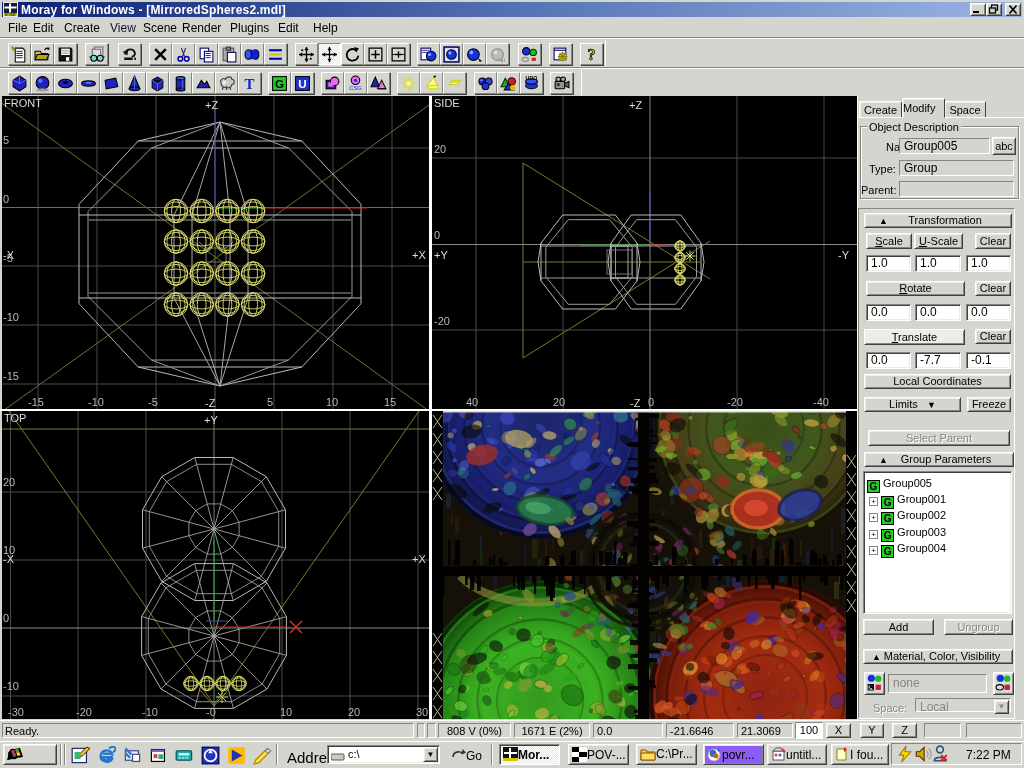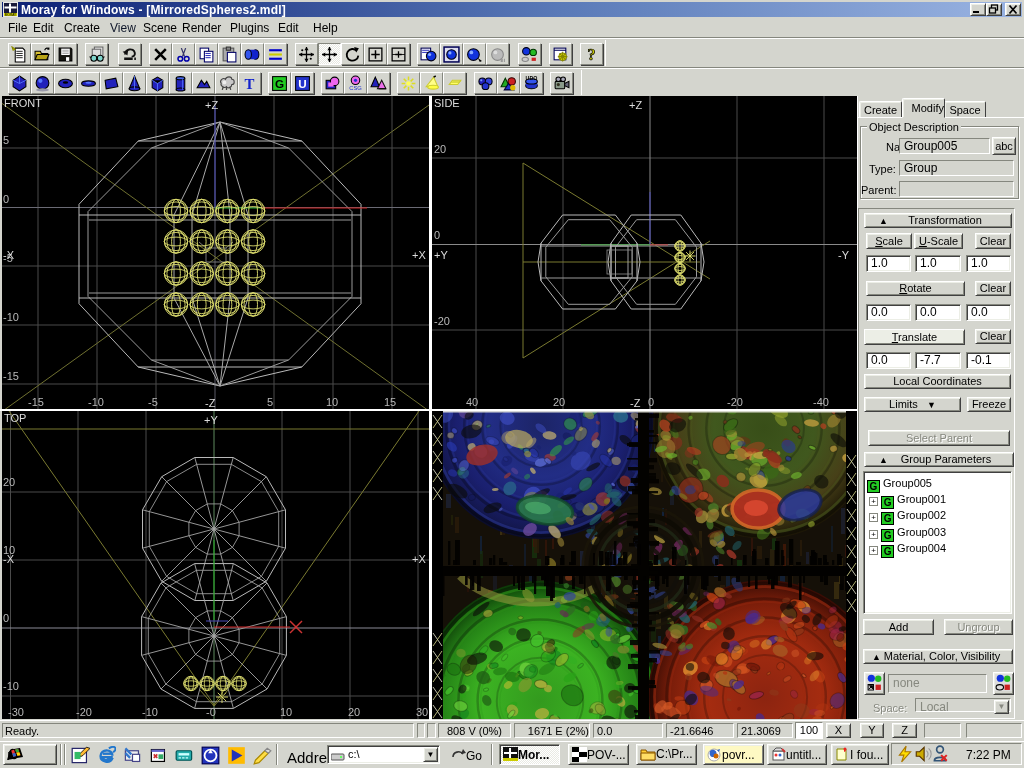--- a/index.html
+++ b/index.html
@@ -1981,21 +1981,21 @@
       <line x1="856.0" y1="503.0" x2="847.0" y2="516.0" stroke="#d0d088" stroke-width="0.9" opacity="0.95"></line>
     </g>
     <rect x="429" y="0" width="3" height="624" fill="#fff"></rect>
     <rect x="0" y="313" width="858" height="2" fill="#fff"></rect>
     <rect x="857" y="0" width="1" height="624" fill="#fff"></rect>
   </svg>
 <div class="abs" style="left:858px;top:96px;width:166px;height:624px;background:#d4d5ce"></div>
 <div class="abs" style="left:859px;top:101px;width:43px;height:17px;border:1px solid;border-color:#fff #404040 #d4d5ce #fff;border-radius:2px 2px 0 0;box-shadow:inset 1px 1px 0 #eceee6;background:#d4d5ce;font-size:11px;text-align:center;padding-top:2px">Create</div>
 <div class="abs" style="left:944px;top:101px;width:42px;height:17px;border:1px solid;border-color:#fff #404040 #d4d5ce #fff;border-radius:2px 2px 0 0;box-shadow:inset 1px 1px 0 #eceee6;background:#d4d5ce;font-size:11px;text-align:center;padding-top:2px">Space</div>
 <div class="abs" style="left:858px;top:117px;width:166px;height:1px;background:#fff"></div>
-<div class="abs" style="left:902px;top:98px;width:43px;height:20px;border:1px solid;border-color:#fff #404040 #d4d5ce #fff;border-radius:2px 2px 0 0;box-shadow:inset 1px 1px 0 #eceee6;background:#d4d5ce;font-size:11px;text-align:right;padding-top:3px">Modify</div>
+<div class="abs" style="left:902px;top:98px;width:43px;height:20px;border:1px solid;border-color:#fff #404040 #d4d5ce #fff;border-radius:2px 2px 0 0;box-shadow:inset 1px 1px 0 #eceee6;background:#d4d5ce;font-size:11px;text-align:left;padding-top:3px">Modify</div>
 <div class="abs" style="left:860px;top:126px;width:159px;height:73px;border:1px solid #85877e;box-shadow:inset 1px 1px 0 #fff, 1px 1px 0 #fff"></div>
 <div class="abs" style="left:867px;top:121px;background:#d4d5ce;font-size:11px;padding:0 2px">Object Description</div>
 <div class="lbl" style="left:886px;top:141px">Name:</div>
 <div class="gfld" style="left:899px;top:138px;width:91px;height:16px;line-height:14px;font-size:12px">Group005</div>
 <div class="btn" style="left:992px;top:137px;width:24px;height:18px;line-height:16px;font-size:11px">abc</div>
 <div class="lbl" style="left:869px;top:163px">Type:</div>
 <div class="gfld" style="left:899px;top:160px;width:115px;height:16px;line-height:14px;font-size:12px">Group</div>
 <div class="lbl" style="left:861px;top:184px">Parent:</div>
 <div class="gfld" style="left:899px;top:181px;width:115px;height:16px"></div>
 <div class="abs sunkenp" style="left:858px;top:208px;width:157px;height:511px"></div>
@@ -2046,21 +2046,21 @@
       <rect x="9" y="10" width="5" height="5" fill="#cc2222"></rect>
       <ellipse cx="4.5" cy="12.5" rx="3.5" ry="2.5" fill="none" stroke="#000"></ellipse>
     </svg></div>
 <div class="lbl gray" style="left:873px;top:702px;font-size:11px">Space:</div>
 <div class="gfld" style="left:915px;top:698px;width:96px;height:14px;line-height:16px;color:#86887f">Local<span style="position:absolute;right:1px;top:1px;width:15px;height:14px;border:1px solid;border-color:#fff #404040 #404040 #fff;box-shadow:inset 1px 1px 0 #eceee6,inset -1px -1px 0 #85877e;background:#d4d5ce;text-align:center;line-height:12px;font-size:8px;color:#86887f">▼</span></div>
 <div class="abs" style="left:0;top:720px;width:1024px;height:21px;background:#d4d5ce;border-top:1px solid #fff"></div>
 <div class="cell" style="left:2px;top:723px;width:412px;height:15px;line-height:14px;padding-left:2px">Ready.</div>
 <div class="cell" style="left:417px;top:723px;width:8px;height:15px"></div>
 <div class="cell" style="left:427px;top:723px;width:9px;height:15px"></div>
 <div class="cell" style="left:438px;top:723px;width:73px;height:15px;line-height:14px;text-align:center">808 V (0%)</div>
-<div class="cell" style="left:514px;top:723px;width:76px;height:15px;line-height:14px;text-align:right">1671 E (2%)</div>
+<div class="cell" style="left:514px;top:723px;width:76px;height:15px;line-height:14px;text-align:center">1671 E (2%)</div>
 <div class="cell" style="left:593px;top:723px;width:70px;height:15px;line-height:14px;padding-left:3px">0.0</div>
 <div class="cell" style="left:666px;top:723px;width:68px;height:15px;line-height:14px;padding-left:3px">-21.6646</div>
 <div class="cell" style="left:737px;top:723px;width:56px;height:15px;line-height:14px;padding-left:3px">21.3069</div>
 <div class="cell" style="left:795px;top:722px;width:28px;height:17px;line-height:15px;text-align:center;background:#fff">100</div>
 <div class="btn" style="left:826px;top:723px;width:25px;height:15px;line-height:13px">X</div>
 <div class="btn" style="left:860px;top:723px;width:24px;height:15px;line-height:13px">Y</div>
 <div class="btn" style="left:892px;top:723px;width:25px;height:15px;line-height:13px">Z</div>
 <div class="cell" style="left:924px;top:723px;width:37px;height:15px"></div>
 <div class="cell" style="left:966px;top:723px;width:56px;height:15px"></div>
 <div class="abs" style="left:0;top:741px;width:1024px;height:27px;background:#d4d5ce;border-top:1px solid #fff"></div>
@@ -2134,21 +2134,21 @@
 <div class="abs" style="left:568px;top:744px;width:61px;height:21px;border:1px solid;border-color:#fff #404040 #404040 #fff;box-shadow:inset 1px 1px 0 #eceee6,inset -1px -1px 0 #85877e;background:#d4d5ce;font-size:12px;color:#000;padding:2px 0 0 3px;white-space:nowrap;overflow:hidden"><svg width="15" height="15" viewBox="0 0 15 15">
       <rect x="0" y="0" width="15" height="15" fill="#fff"></rect>
       <rect x="0" y="0" width="7" height="5" fill="#000"></rect>
       <rect x="7" y="5" width="8" height="5" fill="#000"></rect>
       <rect x="0" y="10" width="7" height="5" fill="#000"></rect>
     </svg><span style="vertical-align:3px">POV-...</span></div>
 <div class="abs" style="left:636px;top:744px;width:61px;height:21px;border:1px solid;border-color:#fff #404040 #404040 #fff;box-shadow:inset 1px 1px 0 #eceee6,inset -1px -1px 0 #85877e;background:#d4d5ce;font-size:12px;color:#000;padding:2px 0 0 3px;white-space:nowrap;overflow:hidden"><svg width="16" height="14" viewBox="0 0 16 14">
       <path d="M1 3h5l1 2h8v8H1z" fill="#fc3" stroke="#850"></path>
       <path d="M1 6h14v7H1z" fill="#fd6" stroke="#850"></path>
     </svg><span style="vertical-align:3px">C:\Pr...</span></div>
-<div class="abs" style="left:703px;top:744px;width:61px;height:21px;border:1px solid;border-color:#fff #404040 #404040 #fff;box-shadow:inset 1px 1px 0 #eceee6,inset -1px -1px 0 #85877e;background:#fef9c3;font-size:12px;color:#000;padding:2px 0 0 3px;white-space:nowrap;overflow:hidden"><svg width="15" height="15" viewBox="0 0 15 15">
+<div class="abs" style="left:703px;top:744px;width:61px;height:21px;border:1px solid;border-color:#fff #404040 #404040 #fff;box-shadow:inset 1px 1px 0 #eceee6,inset -1px -1px 0 #85877e;background:#8b5cf6;font-size:12px;color:#000;padding:2px 0 0 3px;white-space:nowrap;overflow:hidden"><svg width="15" height="15" viewBox="0 0 15 15">
       <circle cx="7" cy="8" r="6" fill="#fff" stroke="#aaa"></circle>
       <path d="M3 4c3-3 8 0 6 4s-8 2-6-4z" fill="#36c"></path>
       <path d="M10 3l3-1-1 3z" fill="#36c"></path>
       <circle cx="9" cy="9" r="2.5" fill="#c60"></circle>
     </svg><span style="vertical-align:3px">povr...</span></div>
 <div class="abs" style="left:767px;top:744px;width:60px;height:21px;border:1px solid;border-color:#fff #404040 #404040 #fff;box-shadow:inset 1px 1px 0 #eceee6,inset -1px -1px 0 #85877e;background:#d4d5ce;font-size:12px;color:#000;padding:2px 0 0 3px;white-space:nowrap;overflow:hidden"><svg width="15" height="15" viewBox="0 0 15 15">
       <rect x="2" y="4" width="11" height="9" fill="#fff" stroke="#555"></rect>
       <path d="M2 4l3-3h5l3 3z" fill="#ddd" stroke="#555"></path>
       <circle cx="5" cy="8" r="1.5" fill="#e33"></circle>
       <circle cx="9" cy="8" r="1.5" fill="#36c"></circle>

